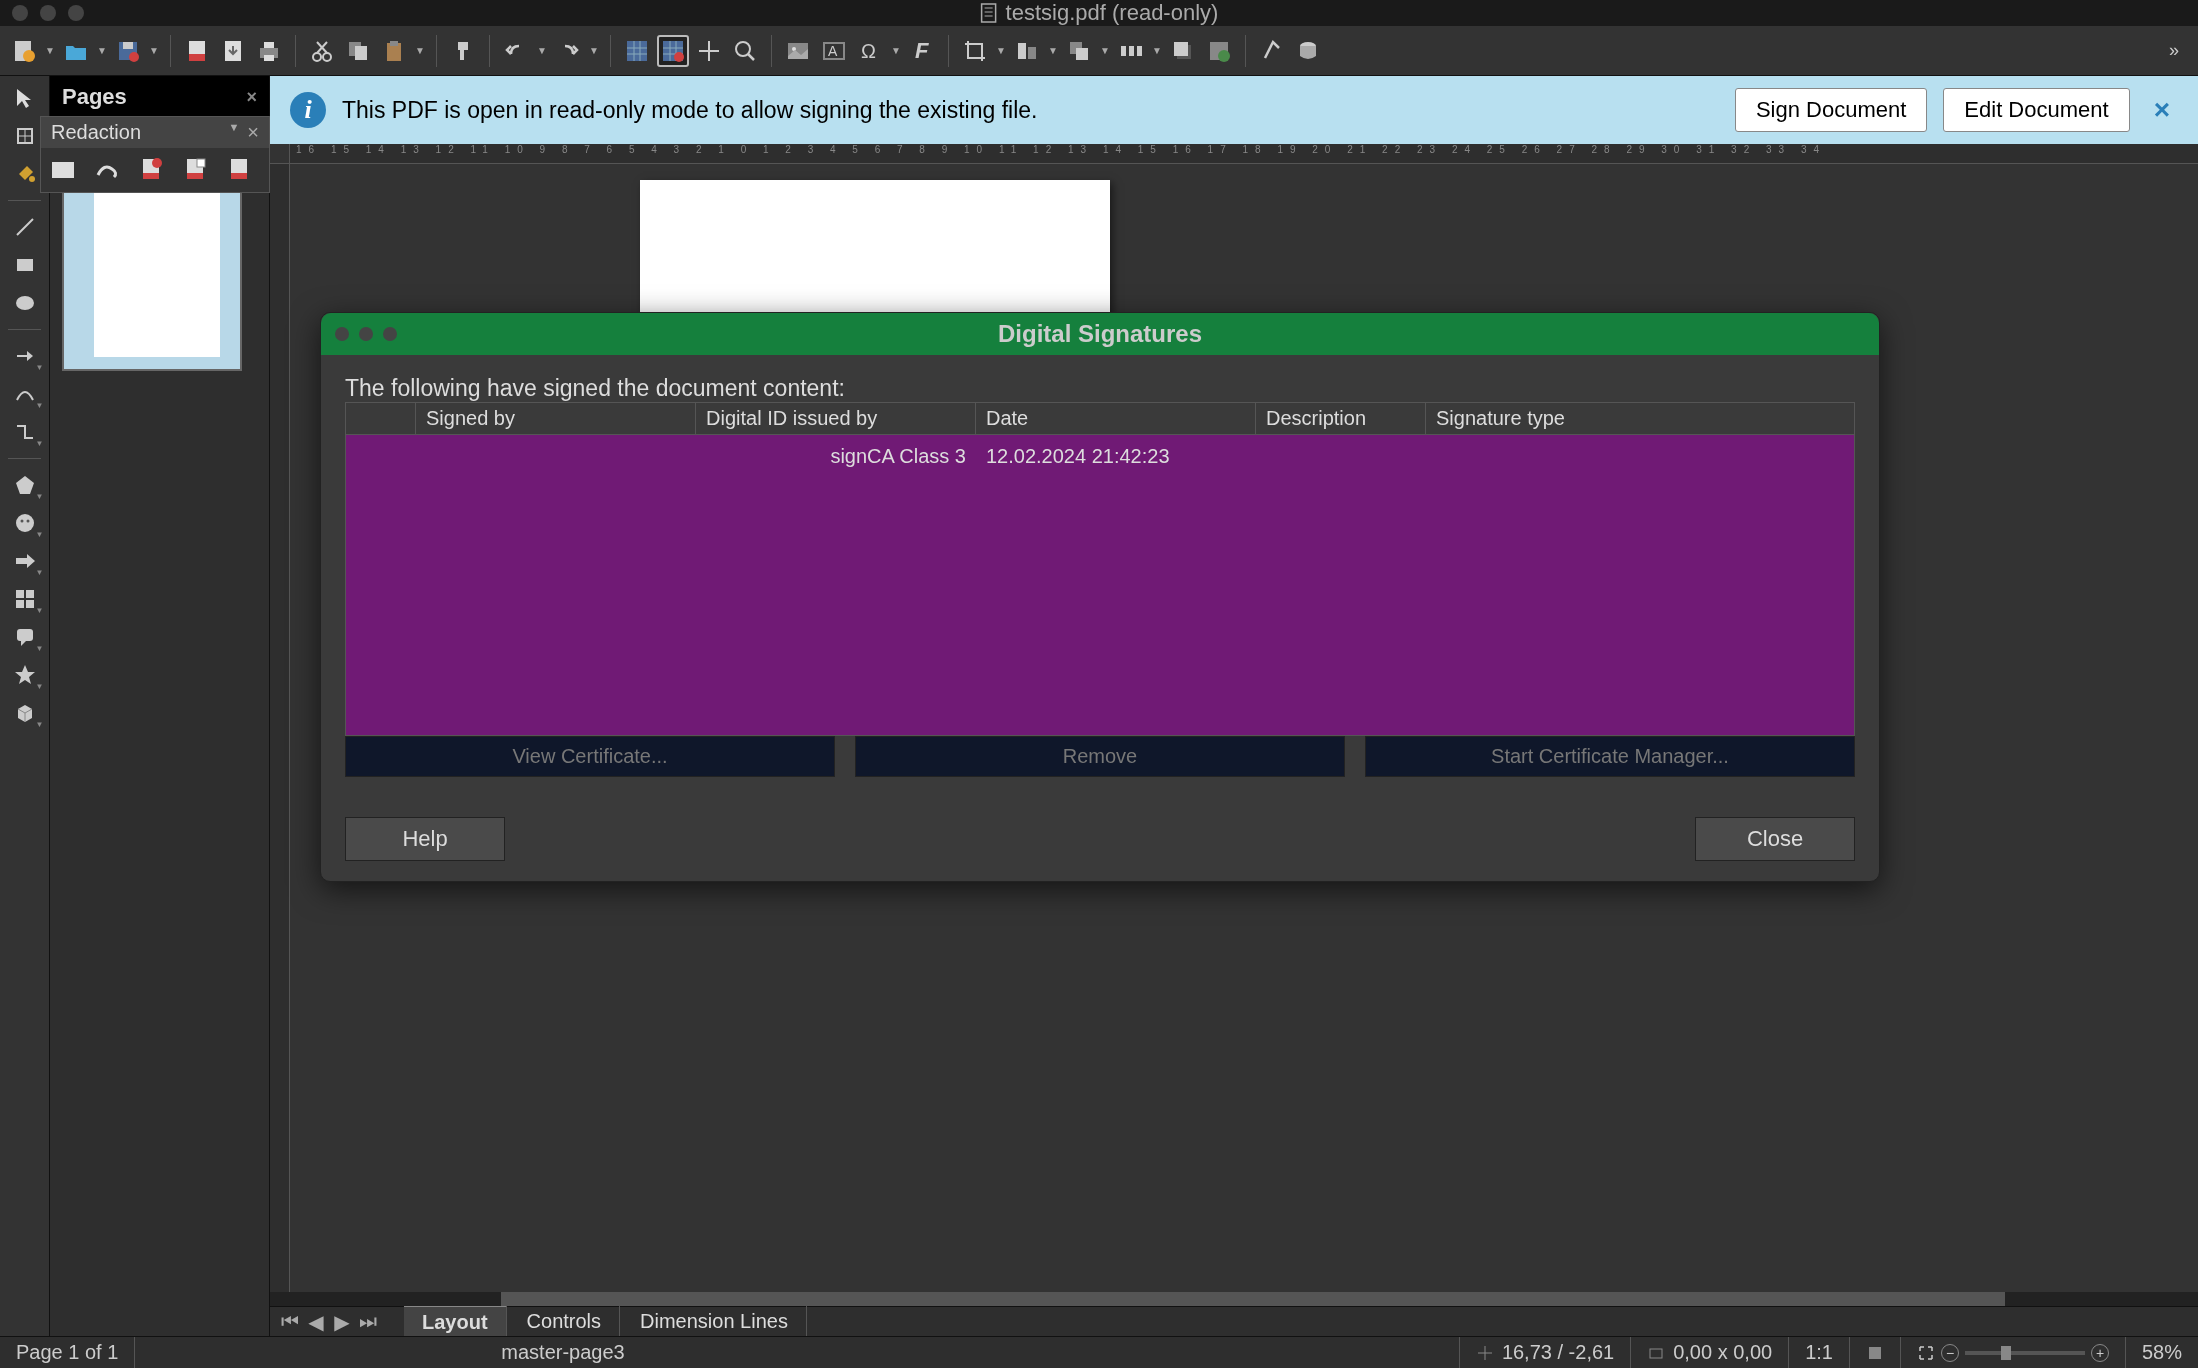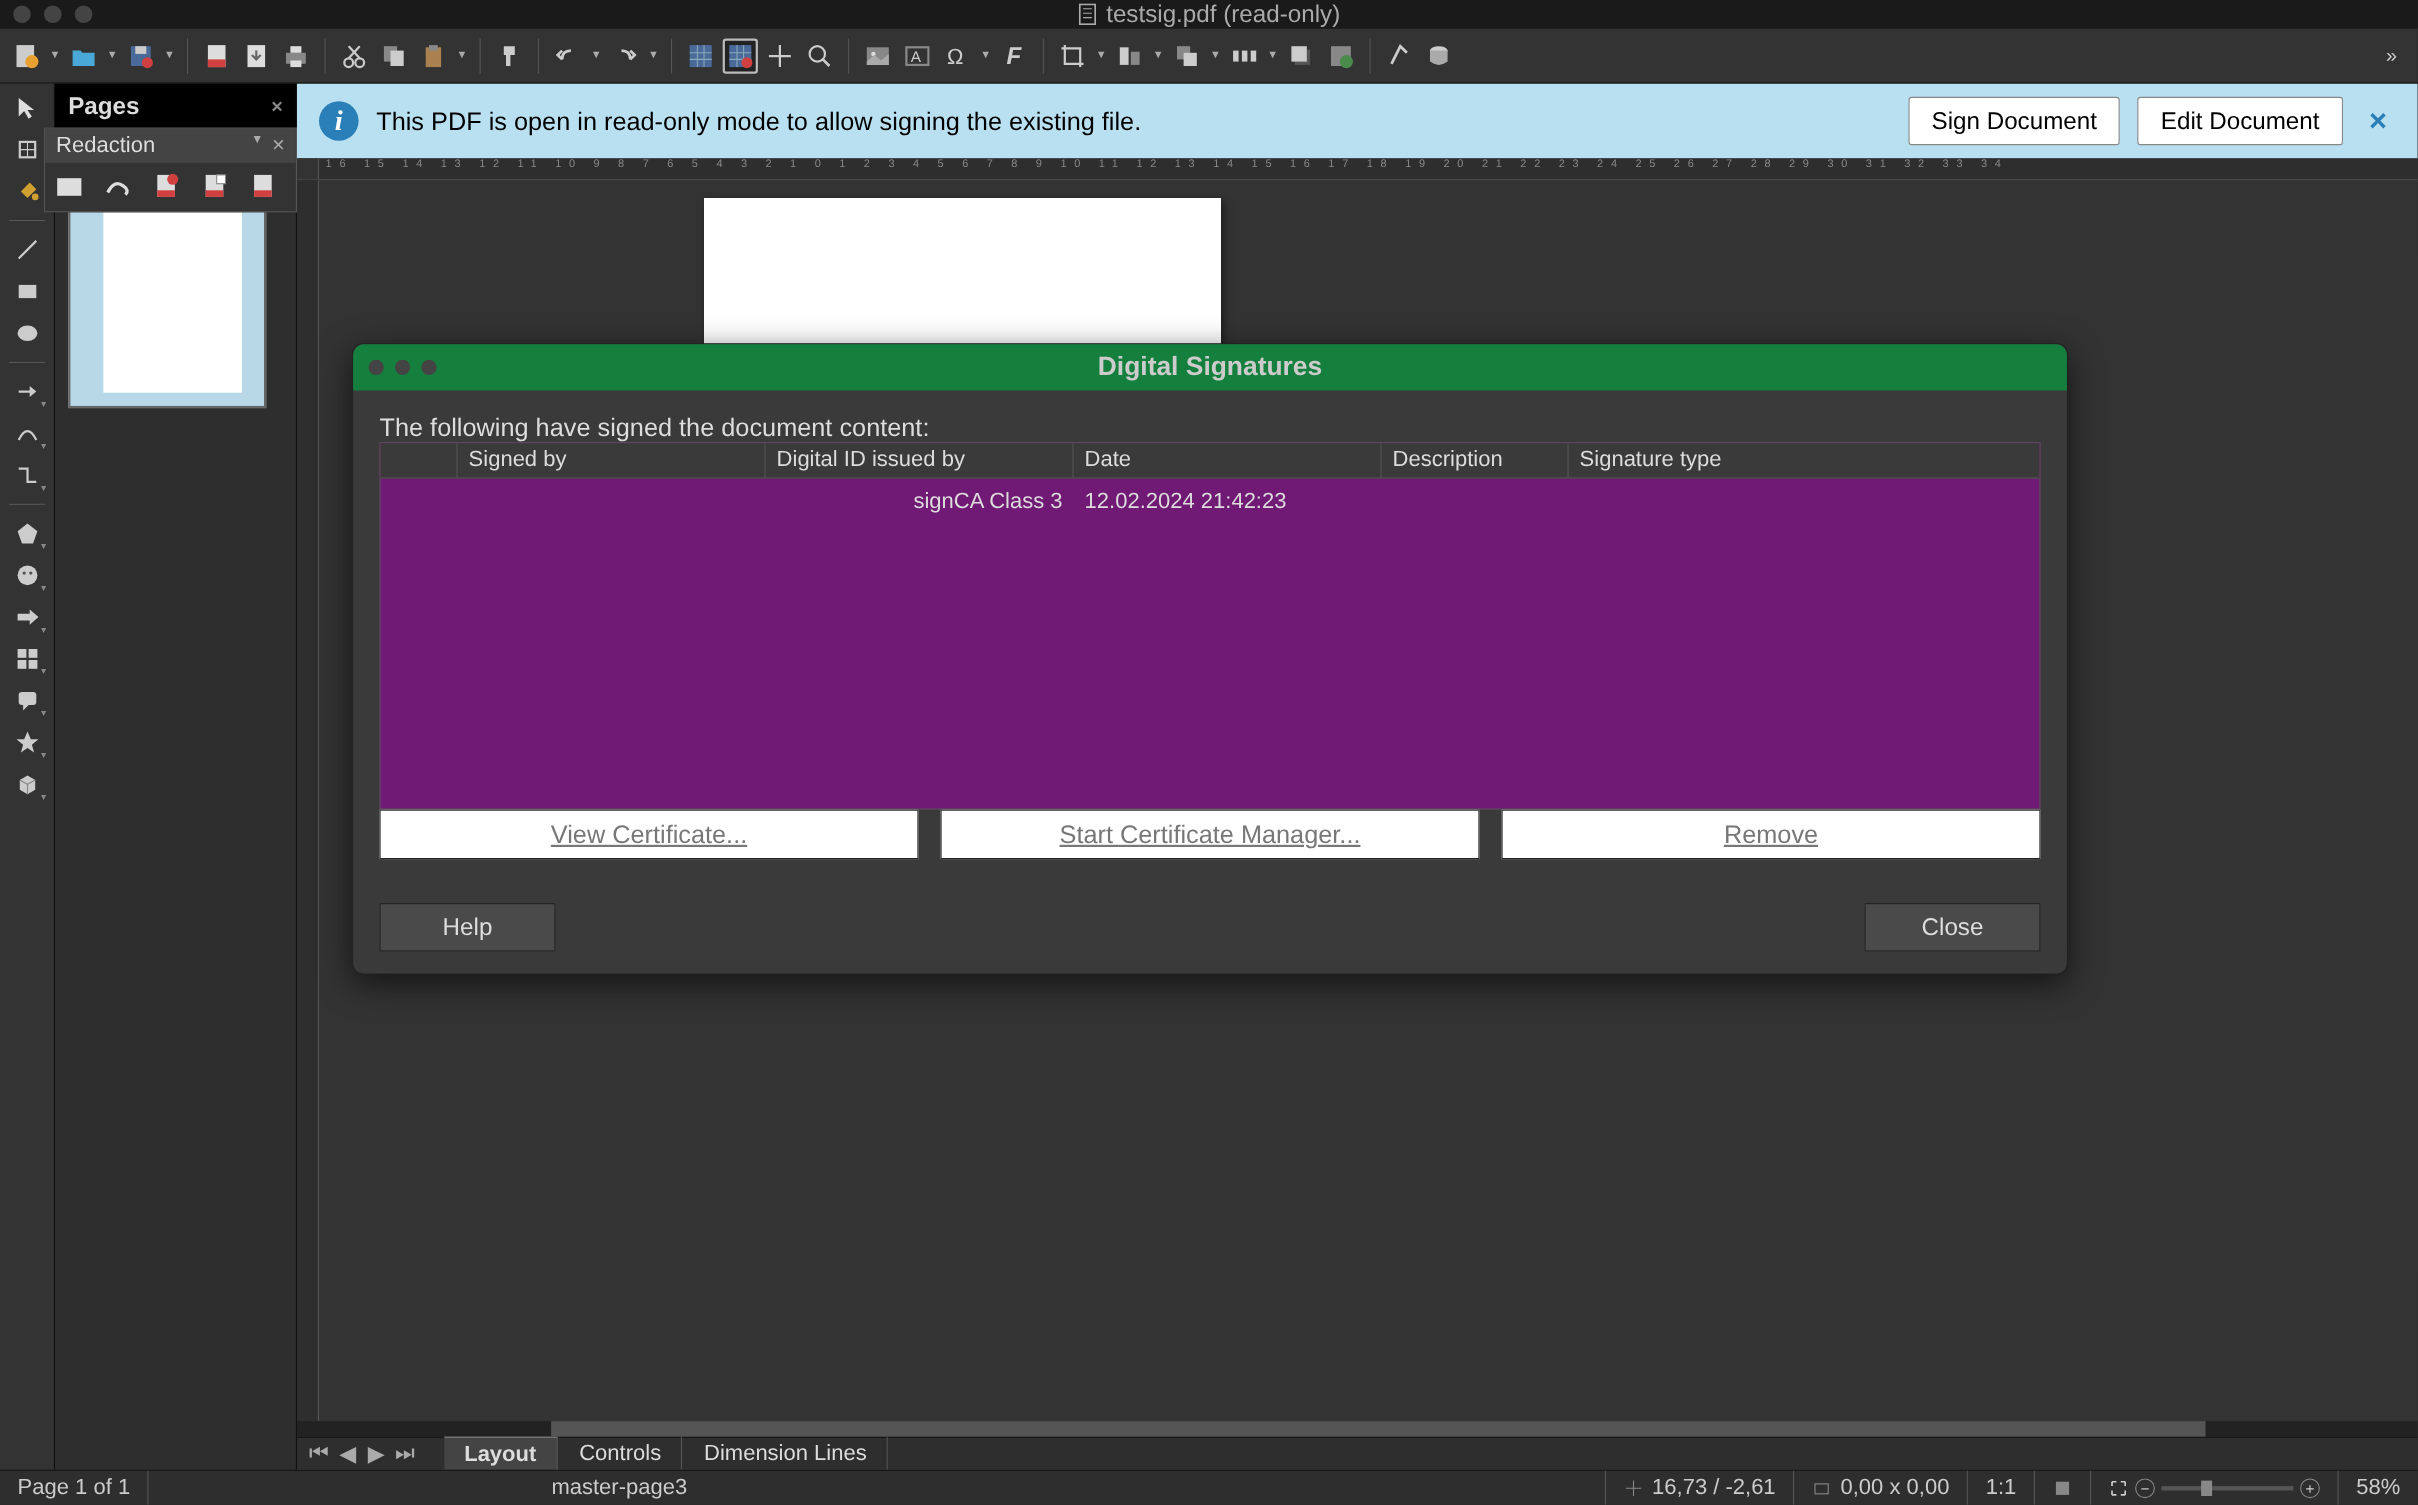--- a/index.html
+++ b/index.html
@@ -86,21 +86,21 @@
 .c-signed { width: 280px; }
 .c-issued { width: 280px; }
 .c-date { width: 280px; }
 .c-desc { width: 170px; }
 .c-type { flex: 1; }
 .sig-rows { height: 300px; overflow: auto; }
 .sig-row { display: flex; padding: 6px 0; font-size: 23px; }
 .sig-status-line { display: flex; align-items: center; gap: 14px; padding: 10px 4px 14px; font-size: 23px; }
 .sig-icon { width: 22px; height: 28px; }
 .modal-btns { display: flex; gap: 20px; margin-bottom: 40px; }
-.m-btn { flex: 1; padding: 8px 0; background: #ffffff; border: 1px solid #222; cursor: pointer; font-size: 23px; text-align: center; color: #777; text-decoration: underline; }
+.m-btn { flex: 1; padding: 8px 0; background: #0f172a; border: 1px solid #222; cursor: pointer; font-size: 20px; text-align: center; color: #777; }
 .modal-footer { display: flex; justify-content: space-between; gap: 14px; }
 .f-btn { width: 160px; padding: 8px 0; background: #4a4a4a; border: 1px solid #222; cursor: pointer; font-size: 22px; text-align: center; }
 
 svg { display: block; }
 </style>
 </head>
 <body>
 
 <div class="titlebar">
   <div class="traffic-lights">
@@ -581,22 +581,22 @@
             <div class="sig-col c-signed" style="border:none"></div>
             <div class="sig-col c-issued" style="border:none;text-align:right">signCA Class 3</div>
             <div class="sig-col c-date" style="border:none">12.02.2024 21:42:23</div>
             <div class="sig-col c-desc" style="border:none"></div>
             <div class="sig-col c-type" style="border:none"></div>
           </div>
         </div>
       </div>
       <div class="modal-btns">
         <div class="m-btn">View Certificate...</div>
+        <div class="m-btn">Remove</div>
         <div class="m-btn">Start Certificate Manager...</div>
-        <div class="m-btn">Remove</div>
       </div>
       <div class="modal-footer">
         <div class="f-btn enabled">Help</div>
         <div class="f-btn enabled">Close</div>
       </div>
     </div>
   </div>
 </div>
 
 </body></html>

